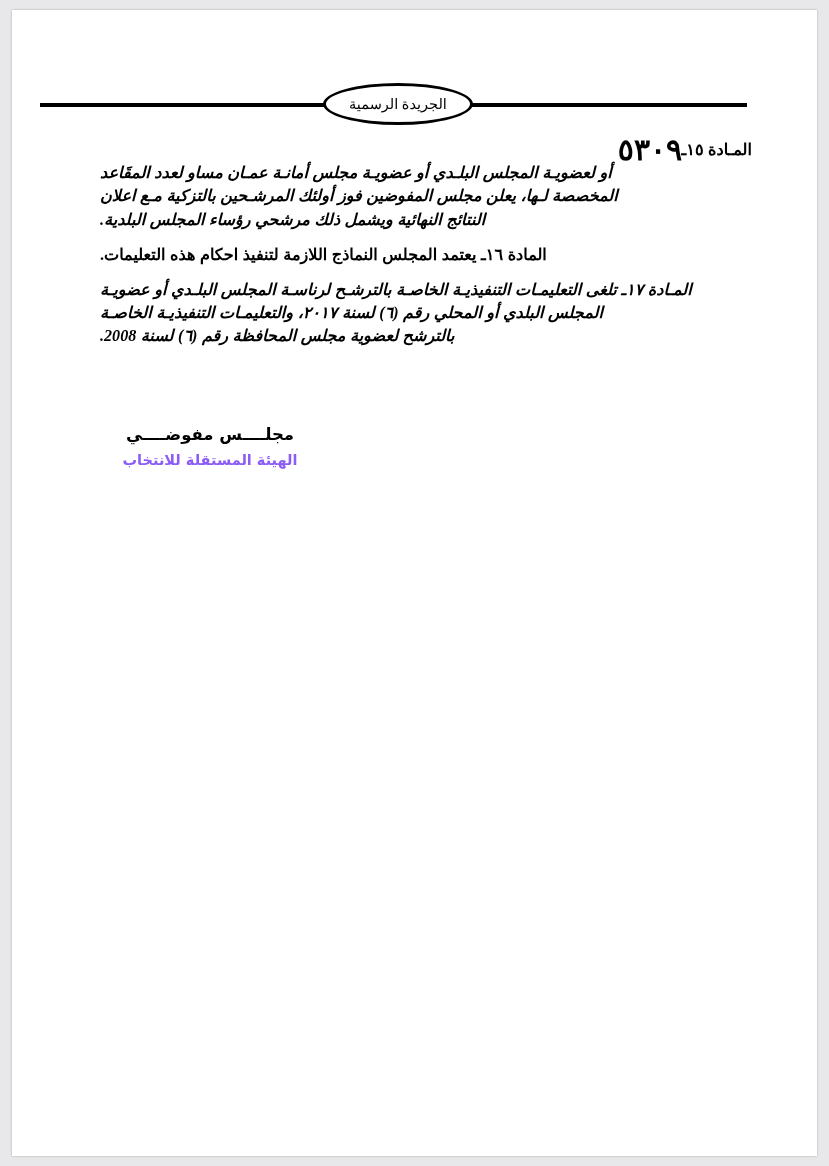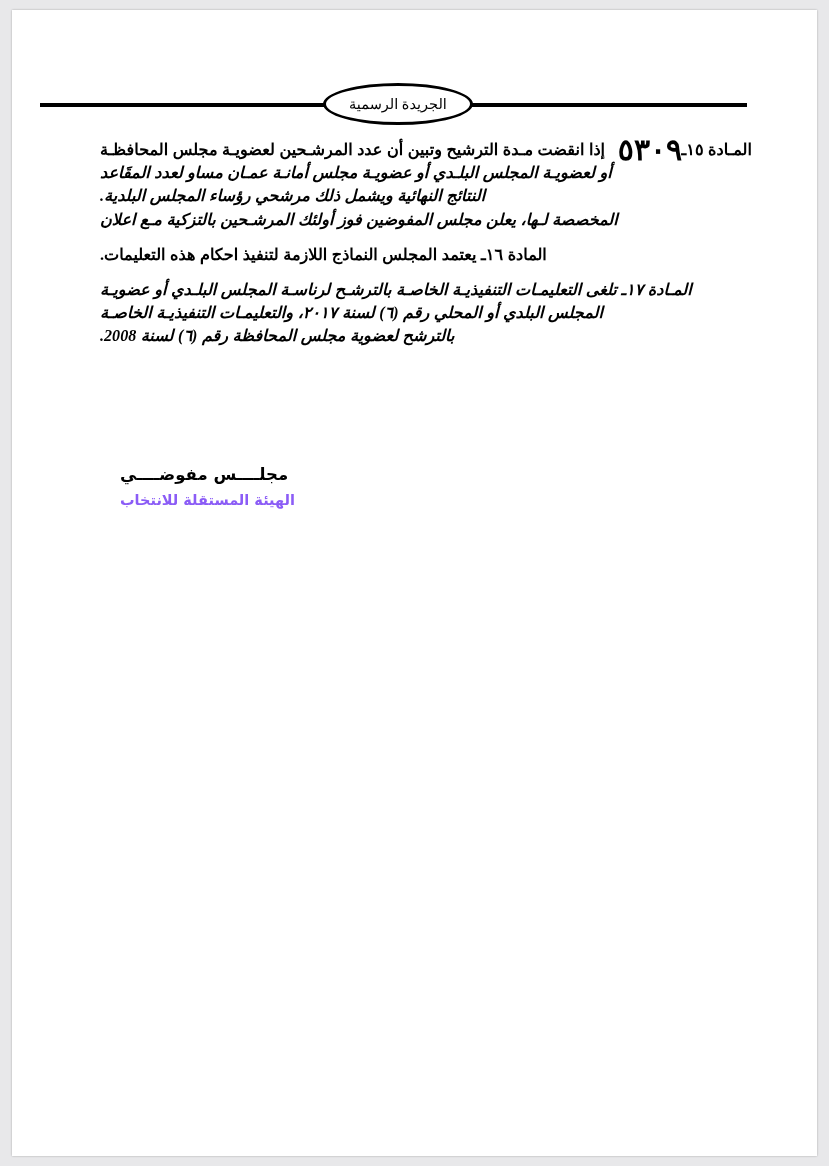--- a/index.html
+++ b/index.html
@@ -123,23 +123,22 @@
     font-style: italic;
   }
   .art-16 { text-align: left; }
 
   
   .signature {
     position: absolute;
     left: 108px;
     top: 415px;
     width: 180px;
-    text-align: left;
+    text-align: center;
     direction: rtl;
-    margin-top: 40px;
   }
   .sig-line-1 {
     font-family: "DejaVu Sans", "Liberation Sans", sans-serif;
     font-size: 16.5px;
     font-weight: 700;
     letter-spacing: 1.2px;
     color: #000;
     line-height: 1.25;
   }
   .sig-line-2 {
@@ -167,25 +166,24 @@
     </div>
 
     <div class="page-number">٥٣٠٩</div>
   </div>
 
   <div class="doc-body">
 
     <div class="article">
       <span class="ln ln-just">
         <i>المـادة ١٥ـ</i>
-        <i>إذا انقضت مـدة الترشيح وتبين أن عدد المرشـحين لعضويـة مجلس المحافظـة</i>
       </span>
       <span class="ln ln-end">أو لعضويـة المجلس البلـدي أو عضويـة مجلس أمانـة عمـان مساو لعدد المقَاعد</span>
+      <span class="ln ln-end">المخصصة لـها، يعلن مجلس المفوضين فوز أولئك المرشـحين بالتزكية مـع اعلان</span>
       <span class="ln ln-end">النتائج النهائية ويشمل ذلك مرشحي رؤساء المجلس البلدية.</span>
-      <span class="ln ln-end">المخصصة لـها، يعلن مجلس المفوضين فوز أولئك المرشـحين بالتزكية مـع اعلان</span>
     </div>
 
     <div class="article art-16">
       <span class="ln">المادة ١٦ـ يعتمد المجلس النماذج اللازمة لتنفيذ احكام هذه التعليمات.</span>
     </div>
 
     <div class="article">
       <span class="ln ln-end">المـادة ١٧ـ تلغى التعليمـات التنفيذيـة الخاصـة بالترشـح لرناسـة المجلس البلـدي أو عضويـة</span>
       <span class="ln ln-end">المجلس البلدي أو المحلي رقم (٦) لسنة ٢٠١٧، والتعليمـات التنفيذيـة الخاصـة</span>
       <span class="ln ln-end">بالترشح لعضوية مجلس المحافظة رقم (٦) لسنة 2008.</span>

